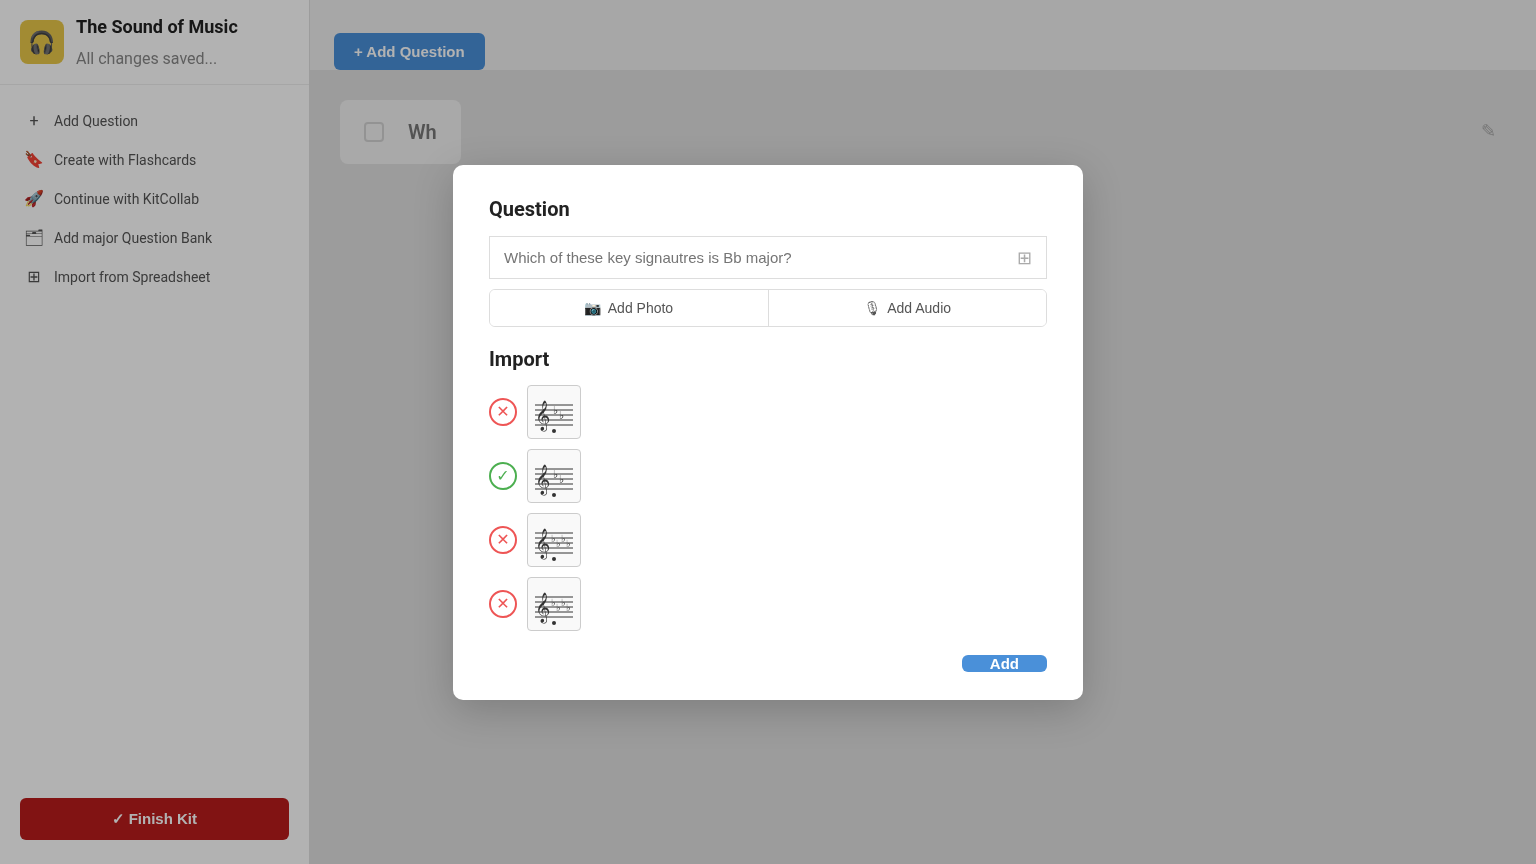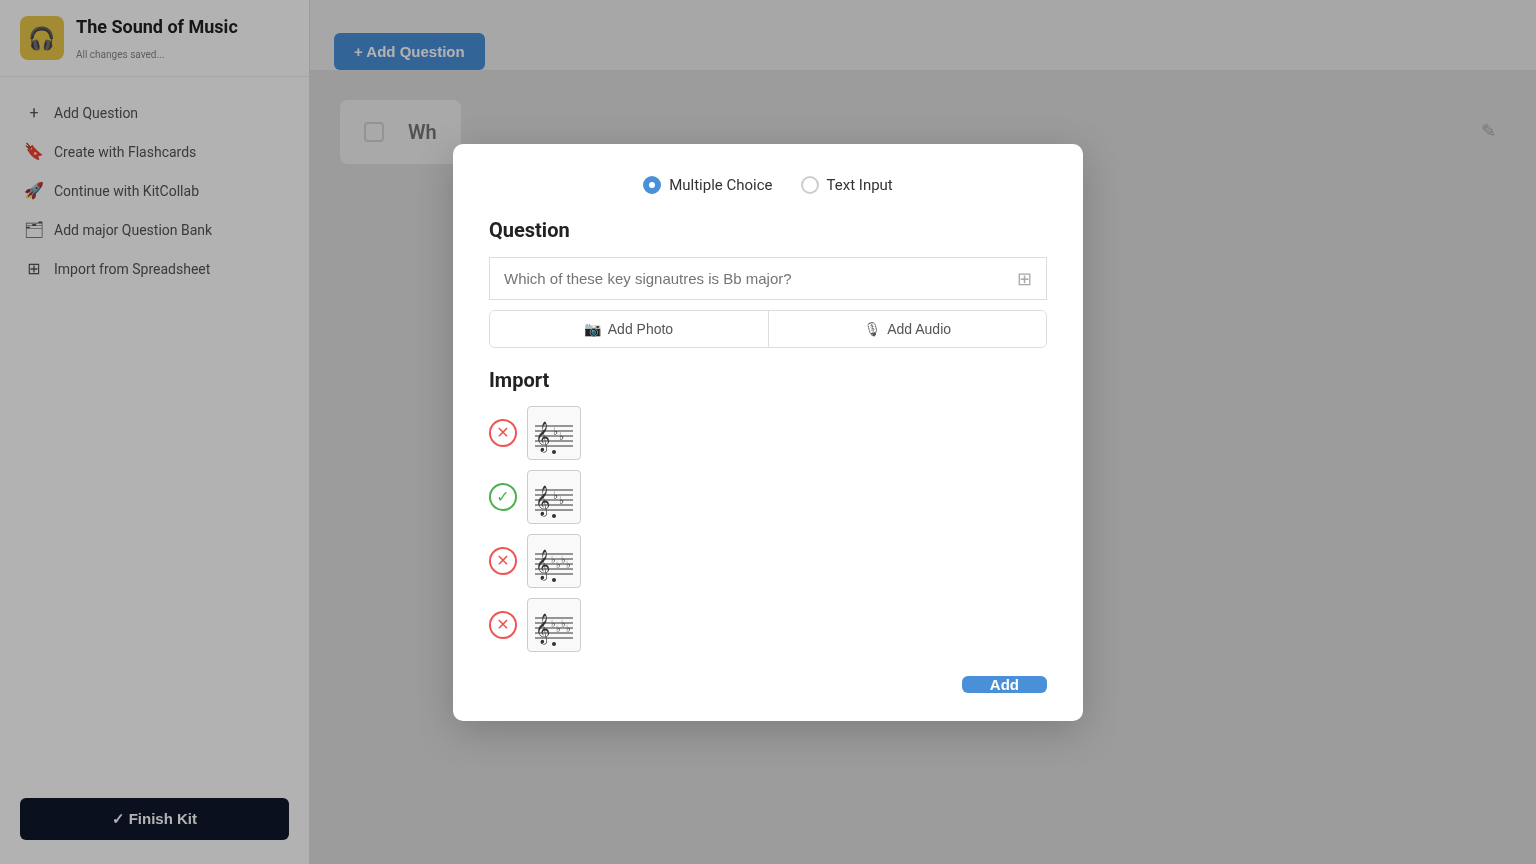--- a/index.html
+++ b/index.html
@@ -24,38 +24,38 @@
       gap: 12px;
     }
     .sidebar-logo {
       width: 44px; height: 44px;
       background: #e8c84a;
       border-radius: 8px;
       display: flex; align-items: center; justify-content: center;
       font-size: 22px;
     }
     .sidebar-title { font-size: 18px; font-weight: 700; color: #222; }
-    .sidebar-subtitle { font-size: 10px; color: #888; margin-top: 12px; }
+    .sidebar-subtitle { font-size: 16px; color: #888; margin-top: 12px; }
 
     .sidebar-nav { padding: 16px 0; flex: 1; }
     .sidebar-item {
       display: flex; align-items: center; gap: 10px;
       padding: 10px 24px;
       cursor: pointer;
       color: #555;
       font-size: 14px;
     }
     .sidebar-item .icon { font-size: 16px; width: 20px; text-align: center; }
 
     .sidebar-finish {
       margin: 16px 20px 24px;
     }
     .finish-btn {
       width: 100%;
-      background: #0f172a;
+      background: #b91c1c;
       color: #fff;
       border: none;
       border-radius: 6px;
       padding: 12px;
       font-size: 15px;
       font-weight: 600;
       cursor: pointer;
       display: flex; align-items: center; justify-content: center; gap: 8px;
     }
 
@@ -313,30 +313,20 @@
   <div class="bg-question-card">
     <div class="bg-checkbox"></div>
     <div class="bg-question-text">Wh</div>
   </div>
   <div class="edit-icon-bg">✎</div>
 </div>
 
 <div class="modal-overlay">
   <div class="modal">
 
-    <div class="radio-group">
-      <label class="radio-option">
-        <div class="radio-circle selected"></div>
-        <span>Multiple Choice</span>
-      </label>
-      <label class="radio-option">
-        <div class="radio-circle"></div>
-        <span>Text Input</span>
-      </label>
-    </div>
 
     <div class="section-title">Question</div>
     <div class="question-input-wrapper">
       <input class="question-input" type="text" placeholder="Which of these key signautres is Bb major?" style="">
       <span class="grid-icon">⊞</span>
     </div>
 
     <div class="media-buttons">
       <button class="media-btn">
         <span>📷</span>

